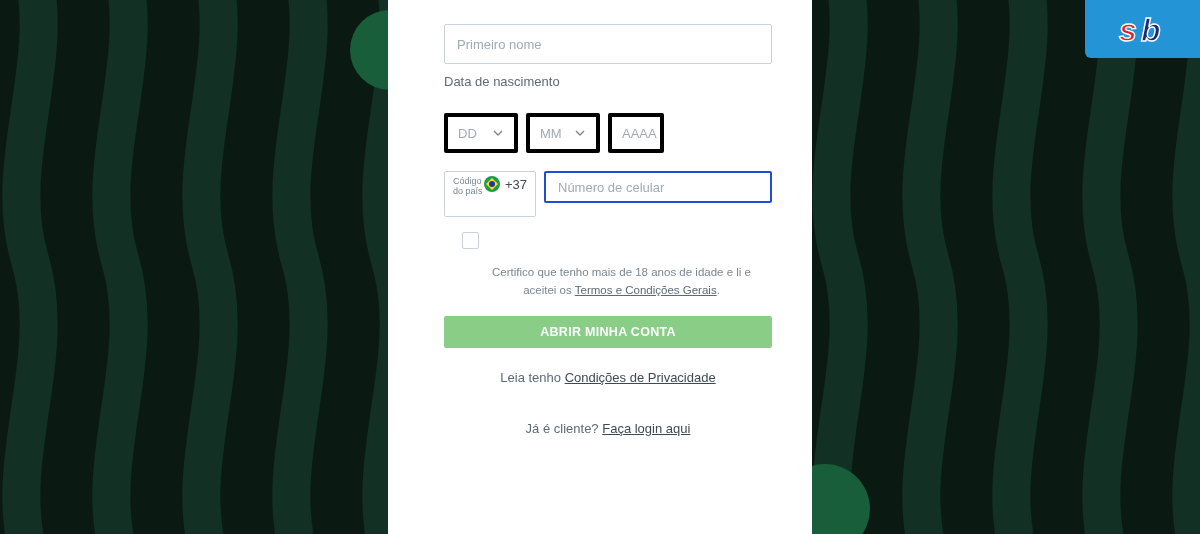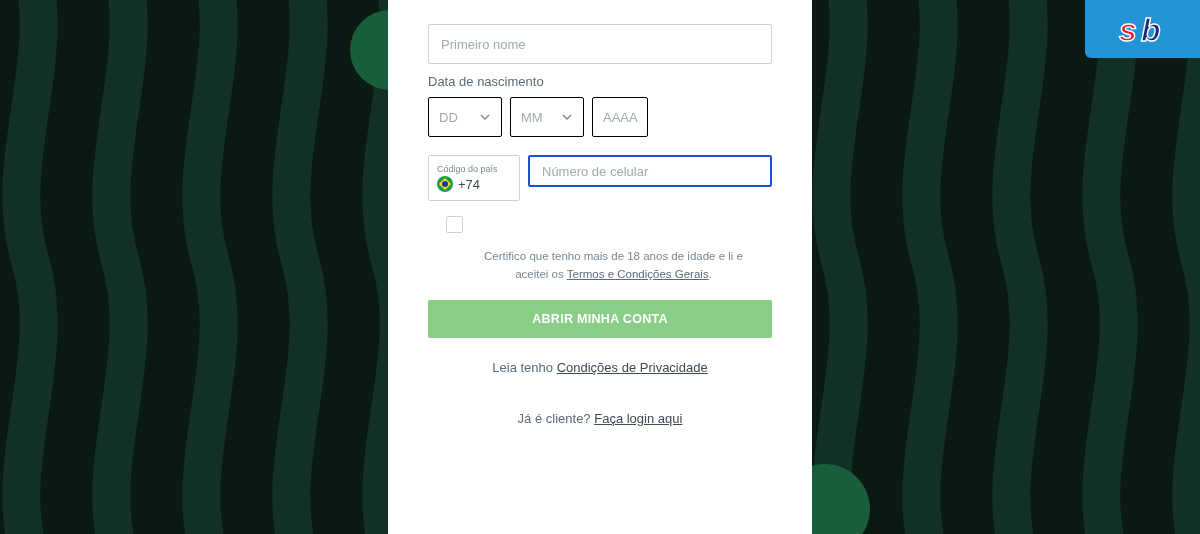--- a/index.html
+++ b/index.html
@@ -53,21 +53,21 @@
 .logo-rect svg { width: 60px; height: 40px; }
 .form-card {
   position: absolute;
   left: 50%;
   transform: translateX(-50%);
   top: 0;
   width: 424px;
   height: 534px;
   background: #fff;
   z-index: 3;
-  padding: 24px 40px 0 40px;
+  padding: 24px 40px 0 56px;
   font-size: 13px;
   color: #3d4a56;
 }
 .field {
   width: 100%;
   border: 1px solid #c9d3db;
   border-radius: 2px;
   height: 40px;
   padding: 0 12px;
   font-size: 13px;
@@ -80,29 +80,29 @@
   border: none;
   outline: none;
   width: 100%;
   font-size: 13px;
   color: #3d4a56;
 }
 .input-el::placeholder { color: #a0aab3; }
 .label {
   font-size: 13px;
   color: #5c6a78;
-  margin: 6px 0 8px 0;
+  margin: 6px 0 24px 0;
 }
 .dob-row {
   display: flex;
   gap: 8px;
   margin-bottom: 18px;
 }
 .dob-sel {
-  border: 1px solid #000000;
+  border: 4px solid #000000;
   border-radius: 2px;
   height: 40px;
   display: flex;
   align-items: center;
   justify-content: space-between;
   padding: 0 10px;
   font-size: 13px;
   color: #a0aab3;
   cursor: pointer;
 }
@@ -120,21 +120,21 @@
   display: flex;
   gap: 8px;
   margin-bottom: 14px;
 }
 .country-box {
   border: 1px solid #c9d3db;
   border-radius: 2px;
   height: 46px;
   width: 92px;
   display: flex;
-  flex-direction: column;
+  flex-direction: row;
   align-items: flex-start;
   justify-content: center;
   padding: 4px 8px;
 }
 .country-box .small-lbl {
   font-size: 9px;
   color: #7a8793;
   margin-bottom: 2px;
 }
 .country-box .code-row {
@@ -184,21 +184,21 @@
   line-height: 1.6;
   margin-top: 32px;
 }
 .cert-text .tlink {
   color: #5c6a78;
   text-decoration: underline;
   cursor: pointer;
 }
 .submit-btn {
   width: 100%;
-  height: 38px;
+  height: 32px;
   background: #89cd87;
   border: none;
   color: #fff;
   font-size: 12.5px;
   font-weight: bold;
   letter-spacing: 0.3px;
   cursor: pointer;
   border-radius: 2px;
   margin-bottom: 22px;
 }
@@ -297,21 +297,21 @@
     <div class="country-box">
       <span class="small-lbl">Código do país</span>
       <span class="code-row">
         <span class="flag">
           <svg width="16" height="16" viewBox="0 0 16 16">
             <circle cx="8" cy="8" r="8" fill="#1f9b4a"></circle>
             <path d="M8 2 L14 8 L8 14 L2 8 Z" fill="#ffd92a"></path>
             <circle cx="8" cy="8" r="3" fill="#1a3a9c"></circle>
           </svg>
         </span>
-        <span class="code-val">+74</span>
+        <span class="code-val">+37</span>
       </span>
     </div>
     <div class="phone-field">
       <input class="input-el" type="text" placeholder="Número de celular" style="">
     </div>
   </div>
 
   <div class="cert-row">
     <div class="checkbox"></div>
     <div class="cert-text">

